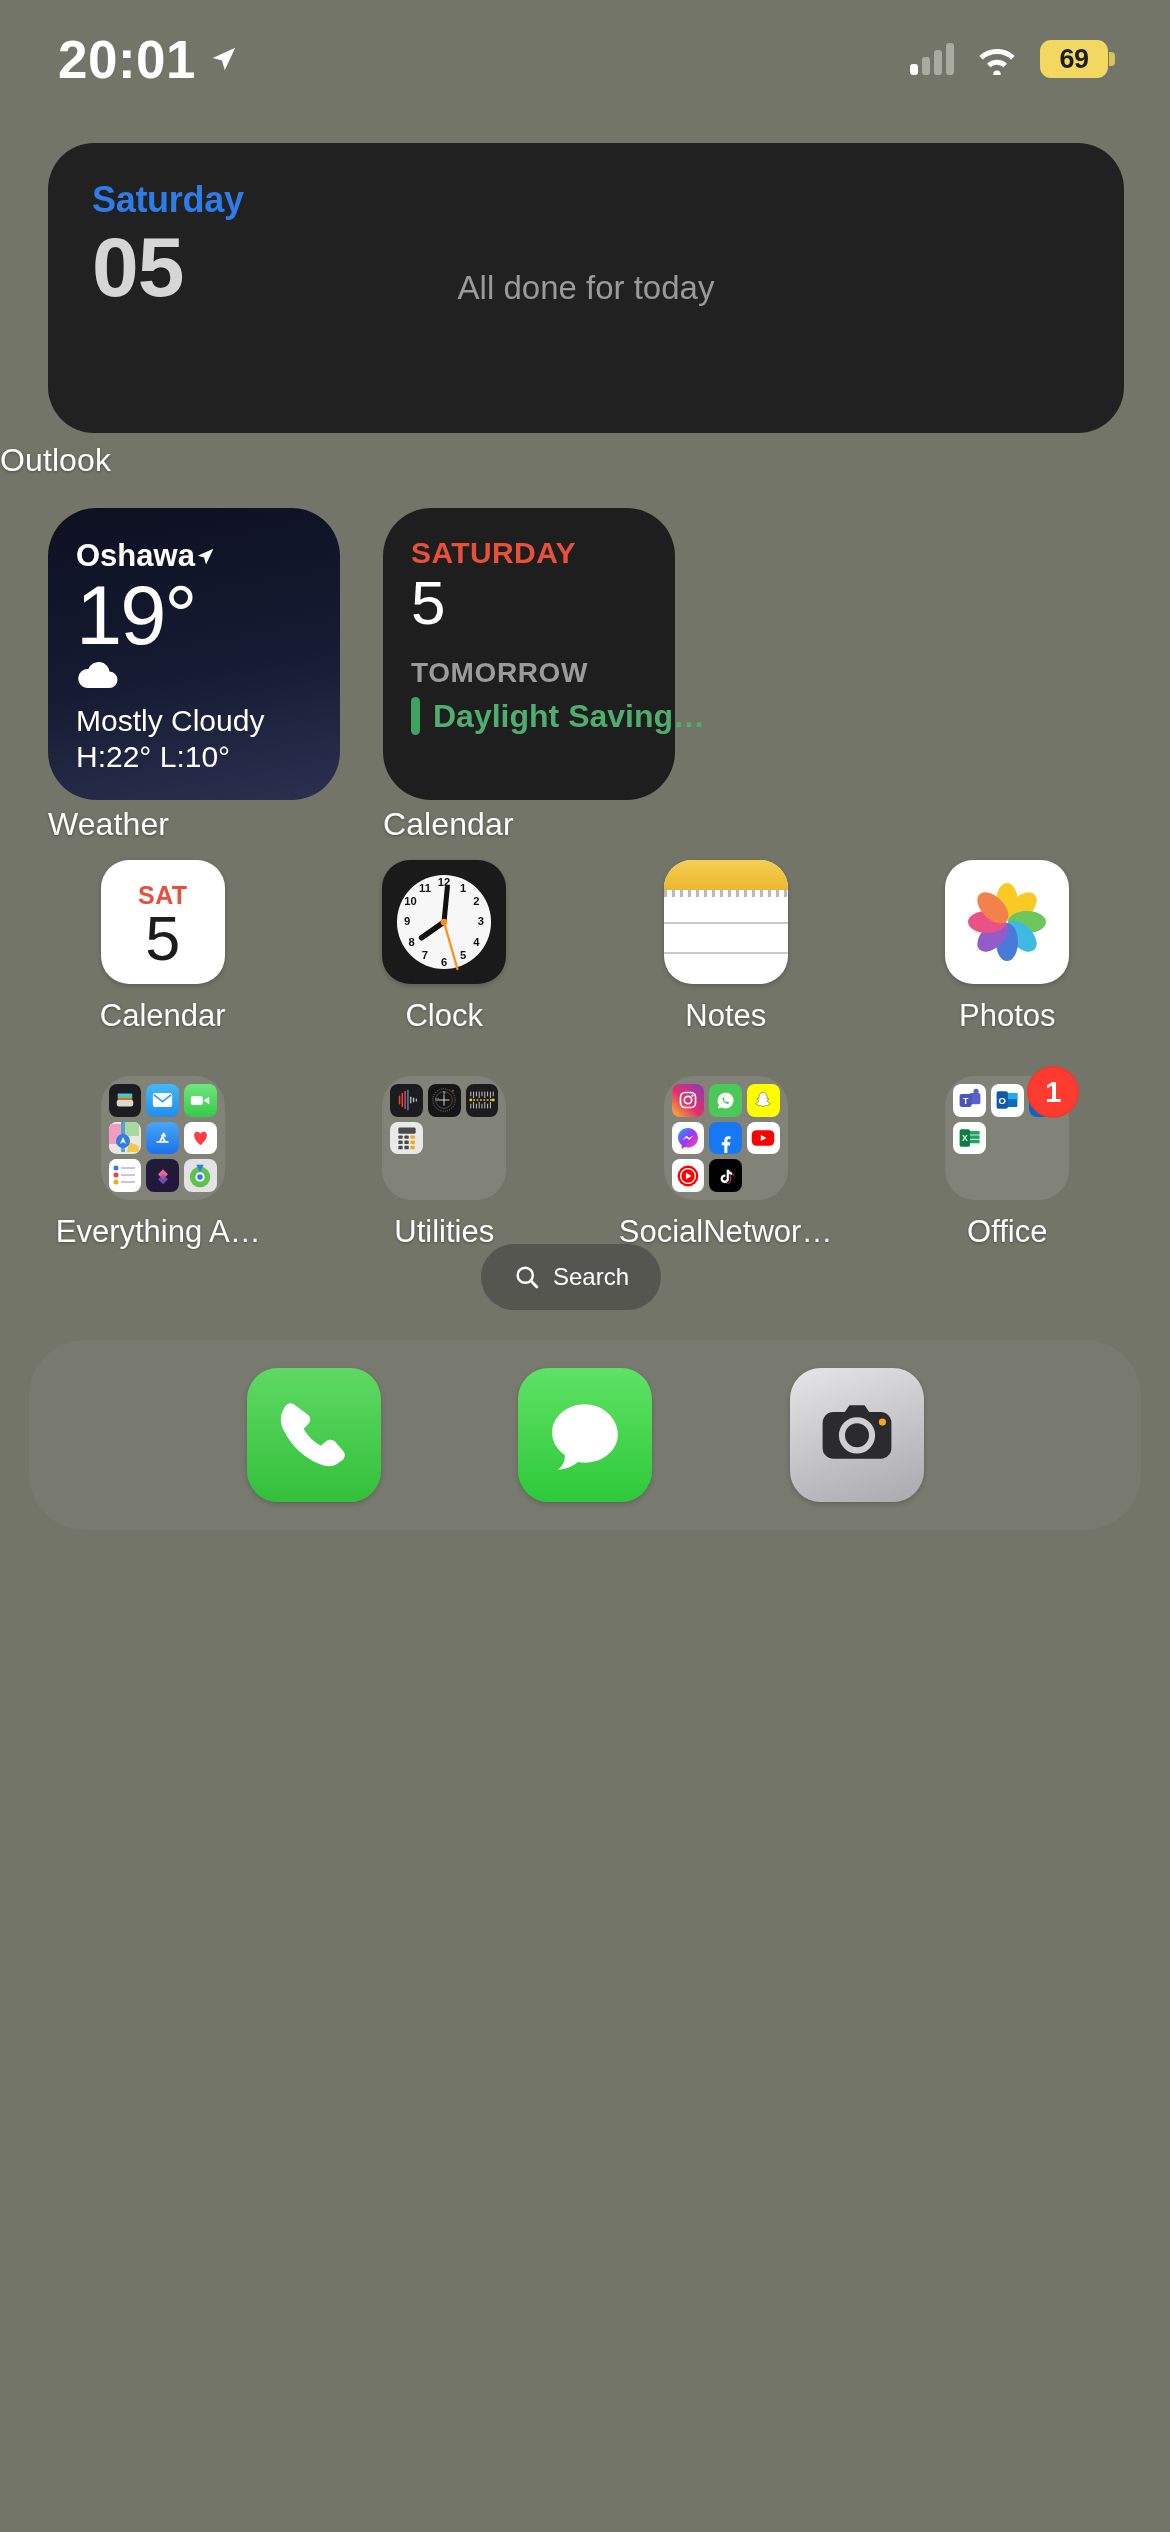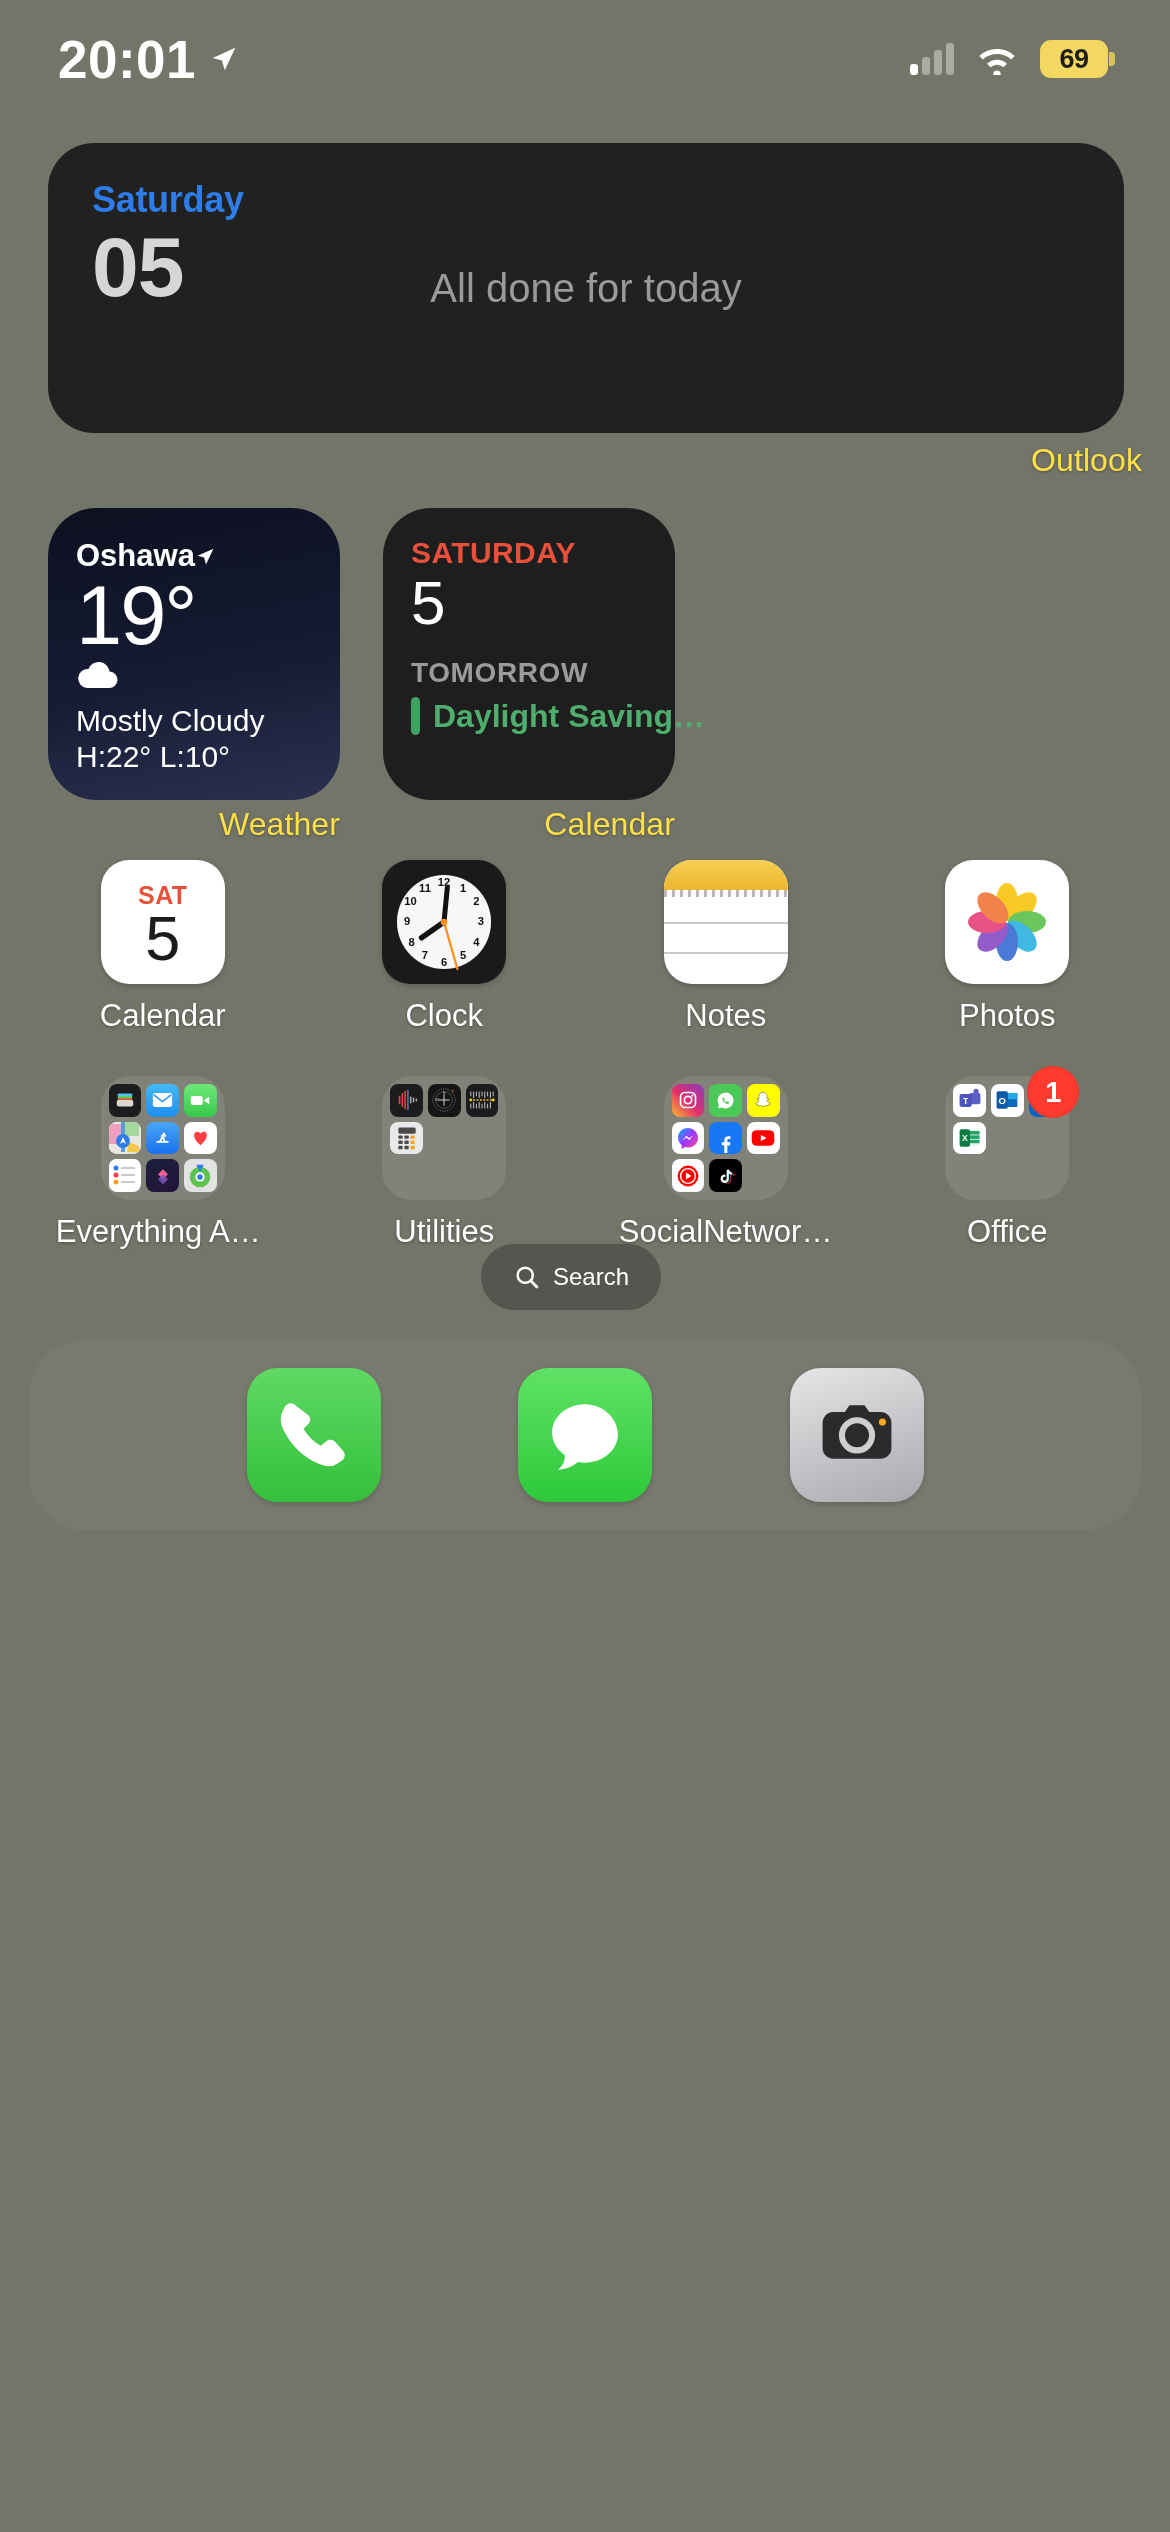--- a/index.html
+++ b/index.html
@@ -43,24 +43,24 @@
 
   .widget-large{
     position:absolute; left:48px; top:143px; width:1076px; height:290px;
     background:#212121; border-radius:46px; padding:36px 44px;
   }
   .ol-day{ color:#2e7ce8; font-size:36px; font-weight:600; letter-spacing:-0.3px; }
   .ol-date{ color:#d6d6d6; font-size:84px; font-weight:700; line-height:1.05; margin-top:2px; letter-spacing:-1px; }
   .ol-empty{
     position:absolute; left:0; top:0; width:100%; height:100%;
     display:flex; align-items:center; justify-content:center;
-    color:#9a9a9a; font-size:40px; pointer-events:none;
+    color:#9a9a9a; font-size:33px; pointer-events:none;
   }
   .w-label{
-    position:absolute; width:100%; text-align:right; color:#fde047;
+    position:absolute; width:100%; text-align:left; color:#ffffff;
     font-size:32px; letter-spacing:0.1px;
     text-shadow:0 1px 3px rgba(0,0,0,.35);
   }
 
   .widget-weather{
     position:absolute; left:48px; top:508px; width:292px; height:292px;
     border-radius:48px; padding:30px 28px;
     background:linear-gradient(170deg,#0d1020 0%,#161b33 55%,#2b3050 100%);
     overflow:hidden;
   }

